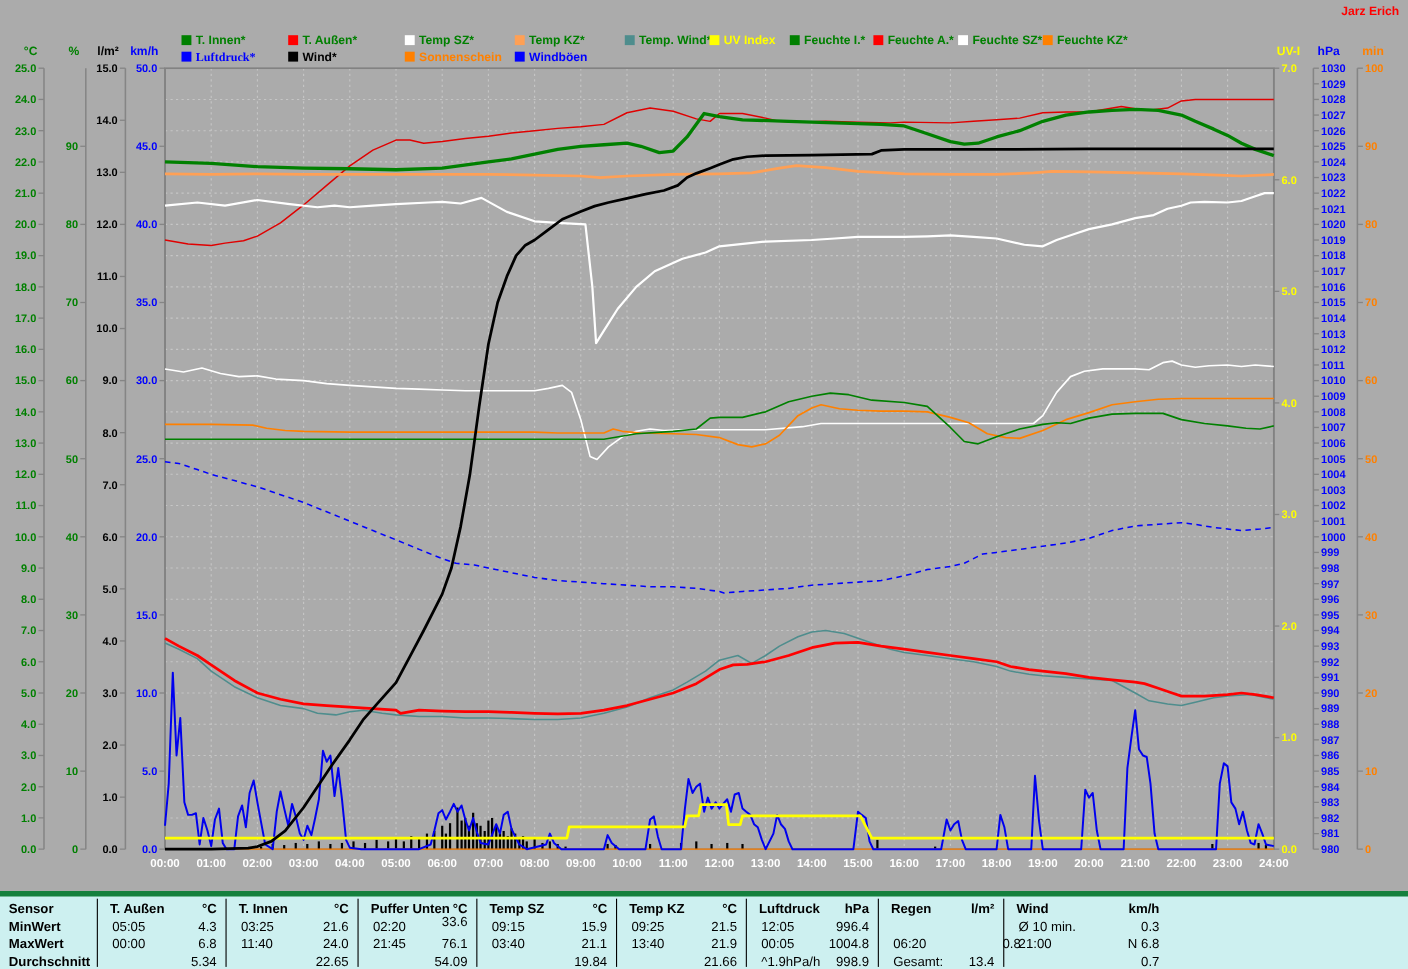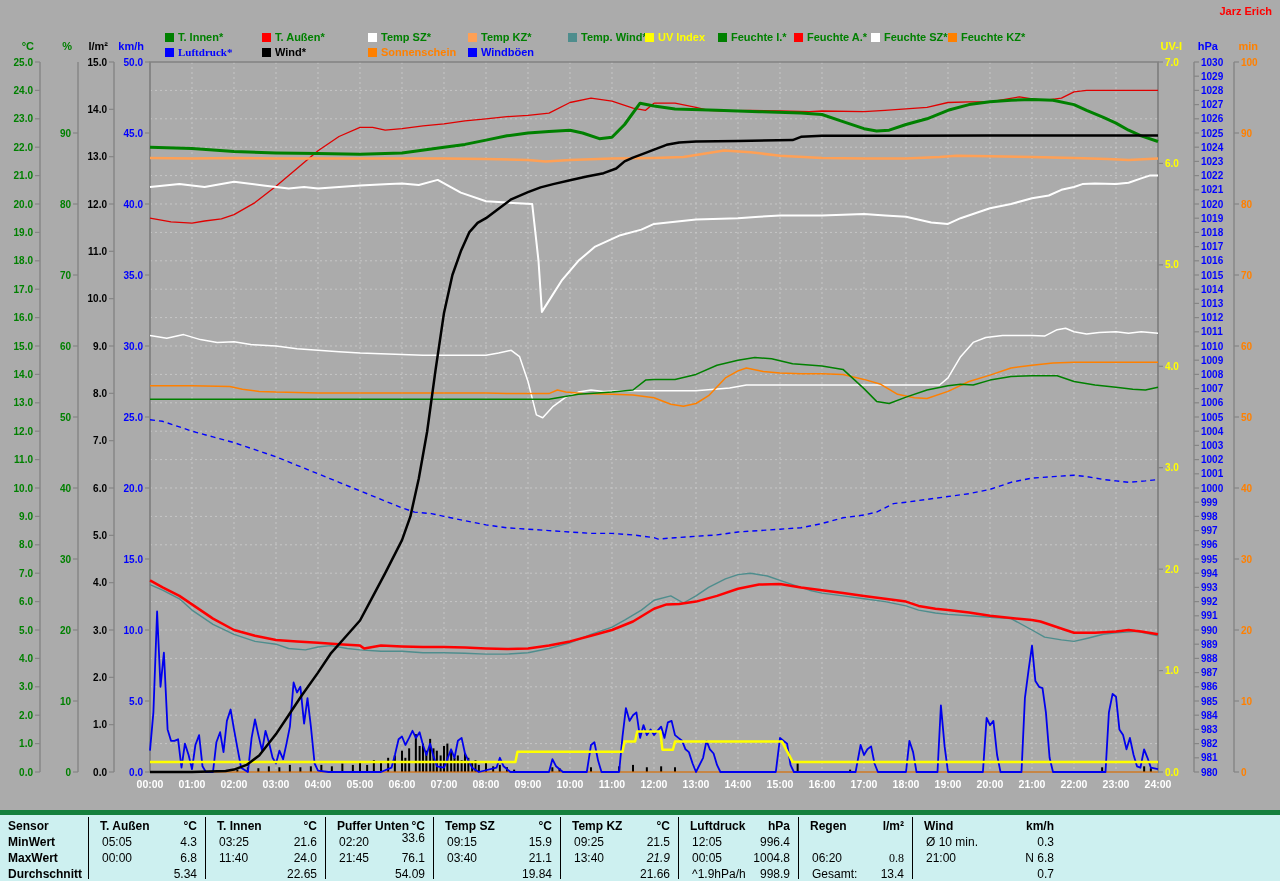--- a/index.html
+++ b/index.html
@@ -502,34 +502,34 @@
       <div class="tbl-cell" style="top: 20px; left: 447px;">09:15</div>
       <div class="tbl-cell" style="top: 20px; right: 728px; text-align: right;">15.9</div>
       <div class="tbl-cell" style="top: 36px; left: 447px;">03:40</div>
       <div class="tbl-cell" style="top: 36px; right: 728px; text-align: right;">21.1</div>
       <div class="tbl-cell" style="top: 52px; right: 728px; text-align: right;">19.84</div>
       <div class="tbl-cell tbl-bold" style="top: 4px; left: 572px;">Temp KZ</div>
       <div class="tbl-cell tbl-bold" style="top: 4px; right: 610px; text-align: right;">°C</div>
       <div class="tbl-cell" style="top: 20px; left: 574px;">09:25</div>
       <div class="tbl-cell" style="top: 20px; right: 610px; text-align: right;">21.5</div>
       <div class="tbl-cell" style="top: 36px; left: 574px;">13:40</div>
-      <div class="tbl-cell" style="top: 36px; right: 610px; text-align: center; font-style: italic;">21.9</div>
+      <div class="tbl-cell" style="top: 36px; right: 610px; text-align: center;">21.9</div>
       <div class="tbl-cell" style="top: 52px; right: 610px; text-align: right;">21.66</div>
       <div class="tbl-cell tbl-bold" style="top: 4px; left: 690px;">Luftdruck</div>
       <div class="tbl-cell tbl-bold" style="top: 4px; right: 490px; text-align: right;">hPa</div>
       <div class="tbl-cell" style="top: 20px; left: 692px;">12:05</div>
       <div class="tbl-cell" style="top: 20px; right: 490px; text-align: right;">996.4</div>
       <div class="tbl-cell" style="top: 36px; left: 692px;">00:05</div>
       <div class="tbl-cell" style="top: 36px; right: 490px; text-align: right;">1004.8</div>
       <div class="tbl-cell" style="top: 52px; left: 692px;">^1.9hPa/h</div>
       <div class="tbl-cell" style="top: 52px; right: 490px; text-align: right;">998.9</div>
       <div class="tbl-cell tbl-bold" style="top: 4px; left: 810px;">Regen</div>
       <div class="tbl-cell tbl-bold" style="top: 4px; right: 376px; text-align: right;">l/m²</div>
       <div class="tbl-cell" style="top: 36px; left: 812px;">06:20</div>
-      <div class="tbl-cell" style="top: 36px; right: 376px; text-align: right; font-family: Liberation Serif, serif;">0.8</div>
+      <div class="tbl-cell" style="top: 36px; right: 352px; text-align: right;">0.8</div>
       <div class="tbl-cell" style="top: 52px; left: 812px;">Gesamt:</div>
       <div class="tbl-cell" style="top: 52px; right: 376px; text-align: right;">13.4</div>
       <div class="tbl-cell tbl-bold" style="top: 4px; left: 924px;">Wind</div>
       <div class="tbl-cell tbl-bold" style="top: 4px; right: 226px; text-align: right;">km/h</div>
       <div class="tbl-cell" style="top: 20px; left: 926px;">Ø 10 min.</div>
       <div class="tbl-cell" style="top: 20px; right: 226px; text-align: right;">0.3</div>
       <div class="tbl-cell" style="top: 36px; left: 926px;">21:00</div>
       <div class="tbl-cell" style="top: 36px; right: 226px; text-align: right;">N 6.8</div>
       <div class="tbl-cell" style="top: 52px; right: 226px; text-align: right;">0.7</div>
     </div>

